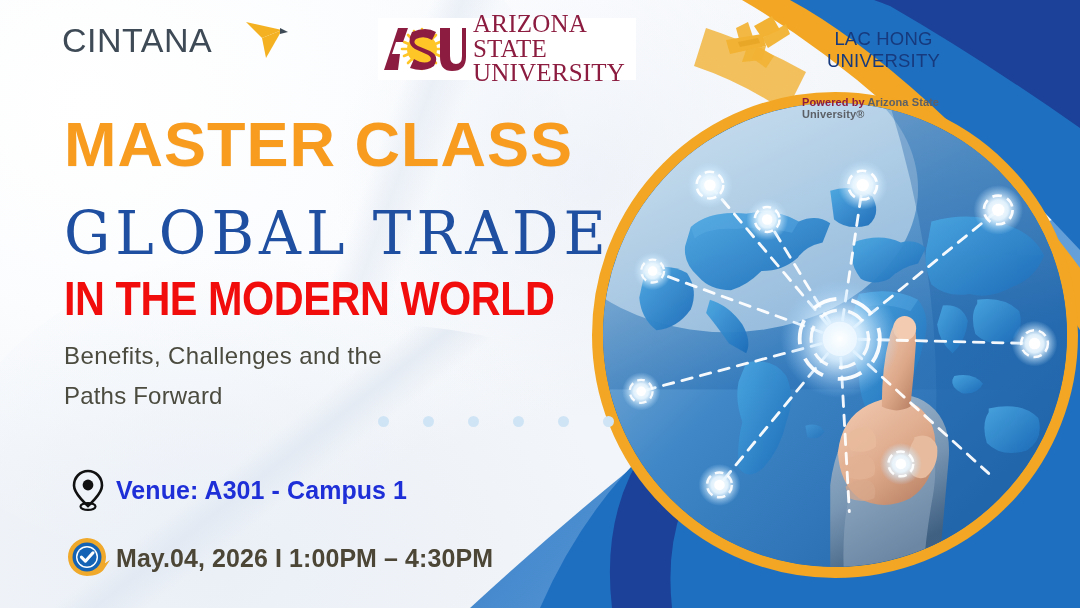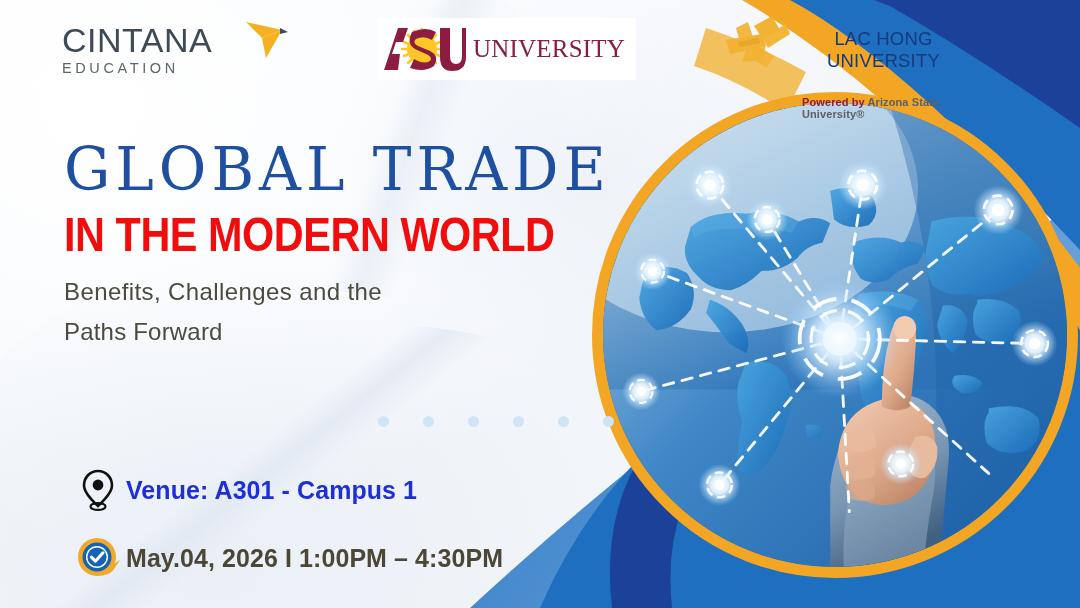--- a/index.html
+++ b/index.html
@@ -101,21 +101,21 @@
     width:490px;
     text-align:justify;
   }
   .subtitle .ln2{text-align:left;letter-spacing:.2px;}
 
   
   .dots{position:absolute;left:378px;top:416px;display:flex;gap:34px;}
   .dots i{display:block;width:11px;height:11px;border-radius:50%;background:#cfe4f5;}
 
   
-  .info{position:absolute;left:70px;top:462px;width:520px;}
+  .info{position:absolute;left:60px;top:462px;width:520px;}
   .info-row{display:flex;align-items:center;height:56px;}
   .info-ico{width:56px;flex:0 0 56px;display:flex;align-items:center;justify-content:center;}
   .venue-text{
     font-family:"Liberation Sans",sans-serif;font-weight:bold;font-size:26px;
     color:#1E2FD8;letter-spacing:.1px;white-space:nowrap;
     transform:scaleX(.96);transform-origin:left center;
   }
   .date-row{margin-top:12px;}
   .date-text{
     font-family:"Liberation Sans",sans-serif;font-weight:bold;font-size:26px;
@@ -346,21 +346,20 @@
           <circle cx="248" cy="247" r="30" fill="url(#bigGlowG)" opacity="0.7"></circle>
         </g>
       </svg>
     </div>
   </div>
 
   <div class="logo-row">
 
     <div class="cintana">
       <div class="cintana-word">CINTANA</div>
-      <div class="cintana-sub">EDUCATION</div>
       <svg class="cintana-mark" width="46" height="44" viewBox="0 0 46 44">
         <path d="M4 4 L40 12 L20 20 Z" fill="#F4B223"></path>
         <path d="M20 20 L40 12 L24 40 Z" fill="#F4B223"></path>
         <path d="M38 10 L46 14 L38 16 Z" fill="#3e4a55"></path>
       </svg>
     </div>
 
     <div class="asu">
       <svg class="asu-mark" viewBox="0 0 84 46">
 
@@ -385,20 +384,21 @@
         </g>
 
         <g fill="#8C1D40">
           <path d="M2 44 L16 2 L26 2 L21 16 L14 16 L10 28 L18 28 L16 44 Z"></path>
           <path d="M30 6 Q44 0 54 6 L50 14 Q42 9 34 13 Q30 17 36 20 L48 25 Q58 30 52 40 Q42 47 28 42 L32 33 Q42 39 48 35 Q51 31 44 28 L33 23 Q24 18 30 6 Z"></path>
           <path d="M58 2 L68 2 L68 30 Q68 38 74 38 Q80 38 80 30 L80 2 L84 2 L84 31 Q84 45 70 45 Q58 45 58 31 Z"></path>
         </g>
         <circle cx="82" cy="5" r="1.6" fill="#8C1D40"></circle>
       </svg>
       <div class="asu-words">
+        <div class="asu-l1">ARIZONA STATE</div>
         <div class="asu-l2">UNIVERSITY</div>
       </div>
     </div>
 
     <div class="lhu">
       <svg class="lhu-mark" viewBox="0 0 86 58">
         <g fill="#F2B233">
           <path d="M54 0 L62 14 L44 22 L36 10 Z"></path>
           <path d="M8 24 L44 18 L48 30 L12 38 Z"></path>
           <path d="M30 6 L38 30 L24 34 L18 12 Z" opacity="0.92"></path>
@@ -407,20 +407,21 @@
           <path d="M40 30 L56 40 L48 52 L34 42 Z" opacity="0.85"></path>
         </g>
         <path d="M20 26 L40 22 L42 27 L22 31 Z" fill="#E09B1E" opacity="0.5"></path>
       </svg>
       <div class="lhu-t1">LAC HONG UNIVERSITY</div>
       <div class="lhu-t2"><span>Powered by </span><span class="asu-part">Arizona State University®</span></div>
     </div>
   </div>
 
   <div class="headline">
+    <div class="master-class">MASTER CLASS</div>
     <div class="global-trade">GLOBAL TRADE</div>
     <div class="modern-world">IN THE MODERN WORLD</div>
     <div class="subtitle">
       <div>Benefits,  Challenges  and  the</div>
       <div class="ln2">Paths Forward</div>
     </div>
   </div>
 
   <div class="dots">
     <i></i>

